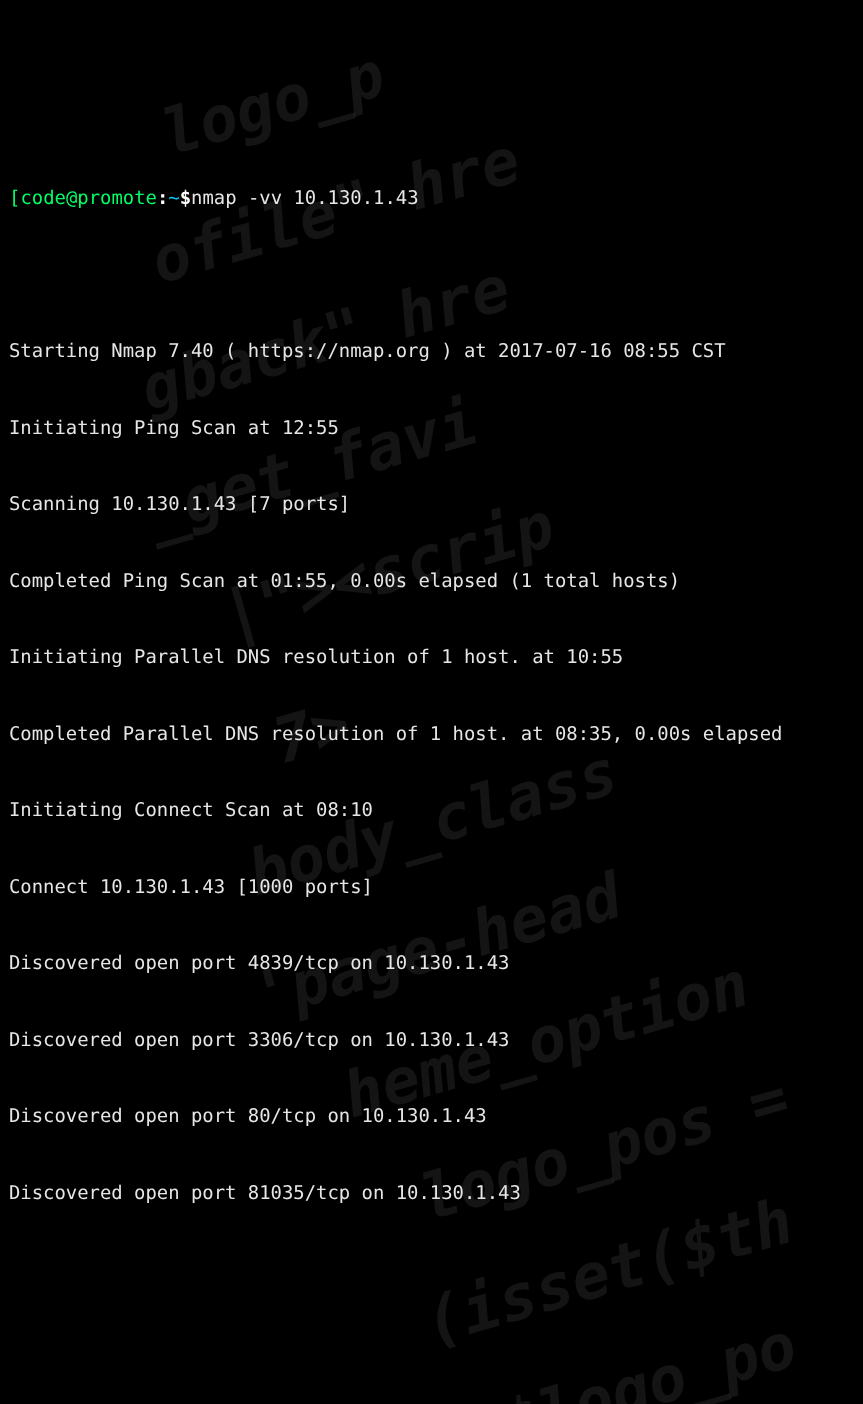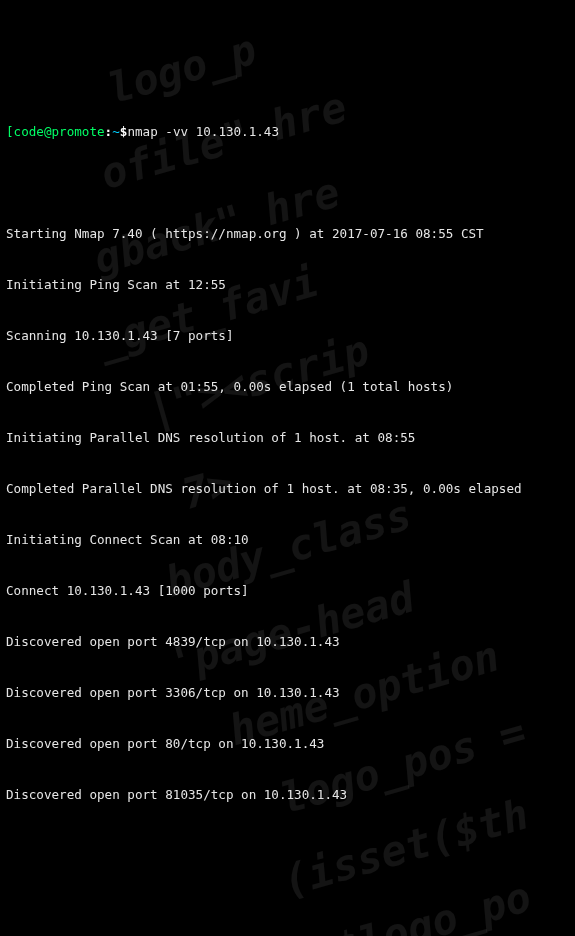--- a/index.html
+++ b/index.html
@@ -81,21 +81,21 @@
     <span class="l12">$logo_po</span>
   </div>
 
   <div class="fg">
     <span class="row"><span class="green">[</span><span class="green">code</span><span class="green">@</span><span class="green">promote</span><span class="bright">:</span><span class="cyan">~</span><span class="bright">$</span><span>nmap -vv 10.130.1.43</span></span>
     <span class="row"> </span>
     <span class="row">Starting Nmap 7.40 ( https://nmap.org ) at 2017-07-16 08:55 CST</span>
     <span class="row">Initiating Ping Scan at 12:55</span>
     <span class="row">Scanning 10.130.1.43 [7 ports]</span>
     <span class="row">Completed Ping Scan at 01:55, 0.00s elapsed (1 total hosts)</span>
-    <span class="row">Initiating Parallel DNS resolution of 1 host. at 08:55</span>
+    <span class="row">Initiating Parallel DNS resolution of 1 host. at 10:55</span>
     <span class="row">Completed Parallel DNS resolution of 1 host. at 08:35, 0.00s elapsed</span>
     <span class="row">Initiating Connect Scan at 08:10</span>
     <span class="row">Connect 10.130.1.43 [1000 ports]</span>
     <span class="row">Discovered open port 4839/tcp on 10.130.1.43</span>
     <span class="row">Discovered open port 3306/tcp on 10.130.1.43</span>
     <span class="row">Discovered open port 80/tcp on 10.130.1.43</span>
     <span class="row">Discovered open port 81035/tcp on 10.130.1.43</span>
     
     
     

